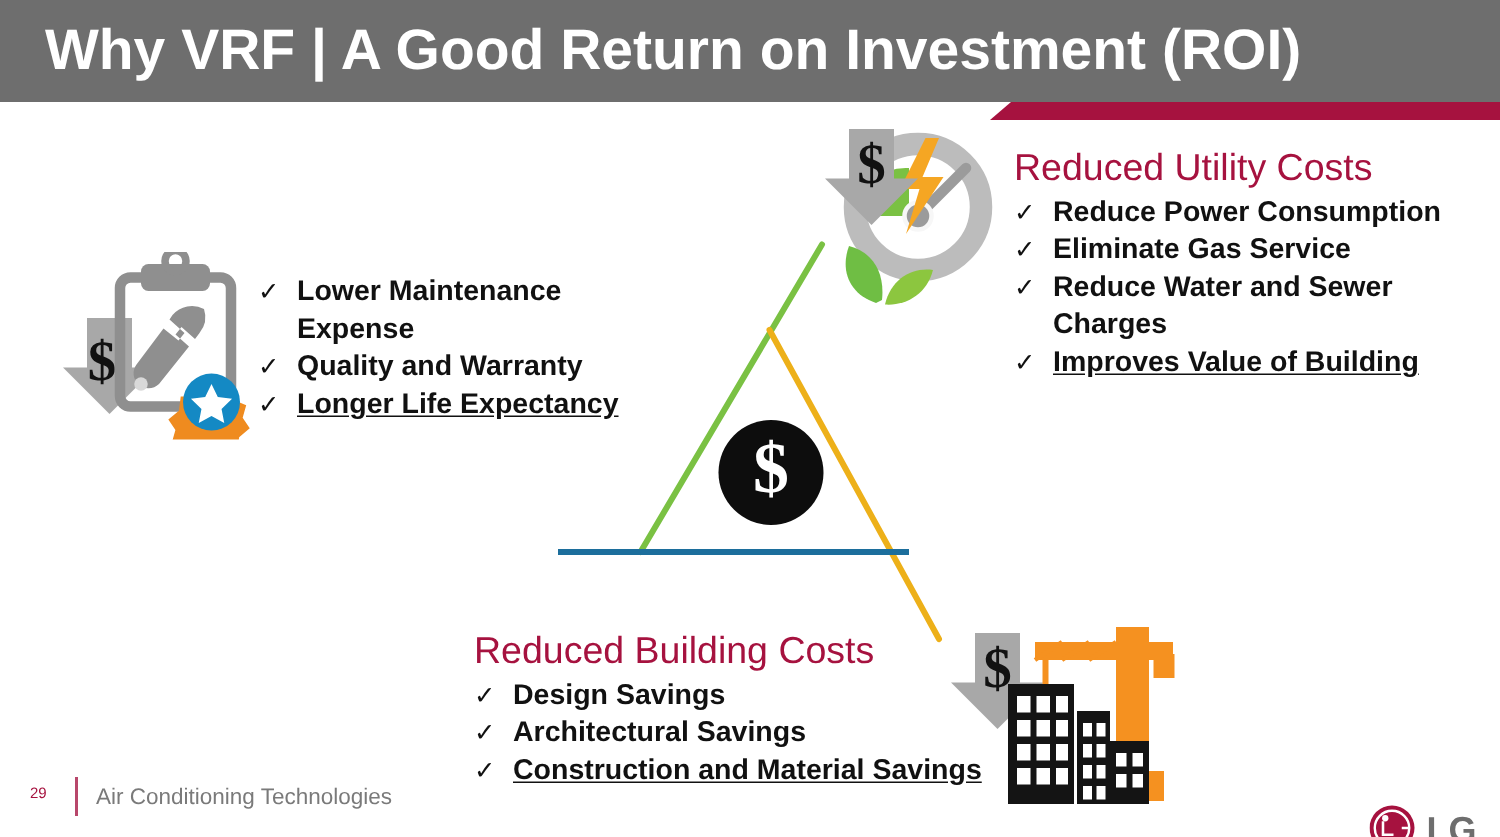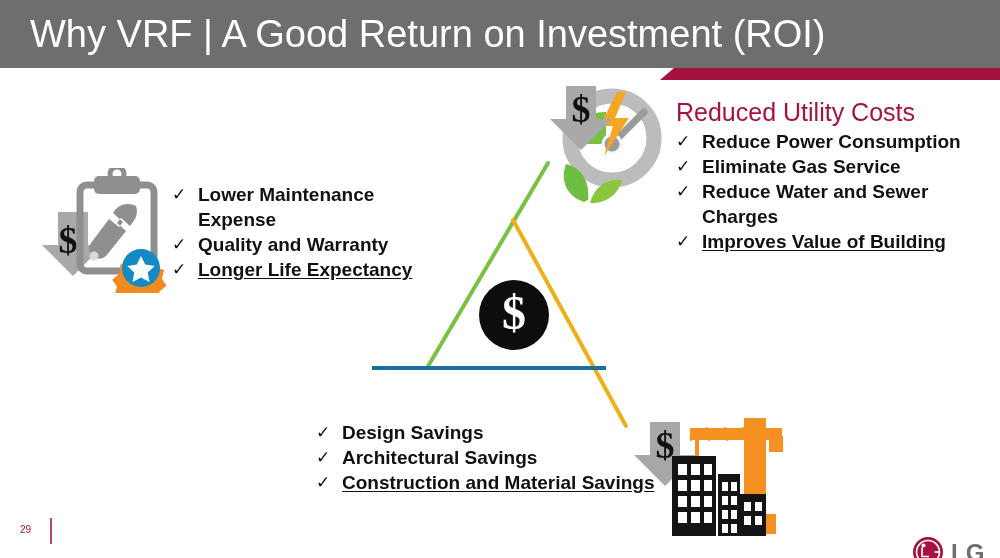--- a/index.html
+++ b/index.html
@@ -2,21 +2,21 @@
 <html><head>
 <meta charset="utf-8">
 <style>
   html,body{margin:0;padding:0;background:#fff;}
   body{width:1000px;height:558px;overflow:hidden;font-family:"Liberation Sans",sans-serif;position:relative;}
   .slide{position:absolute;inset:0;background:#ffffff;}
 
   
   .titlebar{position:absolute;left:0;top:0;width:1000px;height:68px;background:#6e6e6e;}
   .titlebar .title{position:absolute;left:30px;top:13px;font-size:38px;color:#ffffff;
-      letter-spacing:0px;white-space:nowrap;line-height:42px;font-weight:400;}
+      letter-spacing:0px;white-space:nowrap;line-height:42px;font-weight:700;}
   .accent{position:absolute;left:660px;top:68px;width:340px;height:12px;background:#a6123f;
       clip-path:polygon(14px 0,340px 0,340px 12px,0 12px);}
 
   
   .tri{position:absolute;left:360px;top:150px;width:290px;height:290px;}
   .tri svg{display:block;}
   .coin{position:absolute;left:479px;top:280px;width:70px;height:70px;border-radius:50%;
       background:#0d0d0d;color:#fff;display:flex;align-items:center;justify-content:center;
       font-size:48px;font-weight:700;line-height:1;font-family:"Liberation Serif",serif;}
   .coin span{transform:translateY(-2px);}
@@ -210,38 +210,40 @@
         <span class="tx">Reduce Water and Sewer Charges</span>
       </li>
       <li class="u">
         <span class="ck">✓</span>
         <span class="tx">Improves Value of Building</span>
       </li>
     </ul>
   </div>
 
   <div class="block" id="block-building">
+    <div class="blk-head">Reduced Building Costs</div>
     <ul class="blk-list">
       <li>
         <span class="ck">✓</span>
         <span class="tx">Design Savings</span>
       </li>
       <li>
         <span class="ck">✓</span>
         <span class="tx">Architectural Savings</span>
       </li>
       <li class="u">
         <span class="ck">✓</span>
         <span class="tx">Construction and Material Savings</span>
       </li>
     </ul>
   </div>
 
   <div class="footer-num">29</div>
   <div class="footer-div"></div>
+  <div class="footer-txt">Air Conditioning Technologies</div>
 
   <div class="lg-logo">
     <svg width="74" height="32" viewBox="0 0 74 32">
       <g>
         <circle cx="15" cy="16" r="15" fill="#a6123f"></circle>
         <circle cx="15" cy="16" r="11.5" fill="none" stroke="#ffffff" stroke-width="1.6"></circle>
         <circle cx="10.5" cy="9.5" r="2.1" fill="#ffffff"></circle>
         <path d="M9 11.5 v9 h7" fill="none" stroke="#ffffff" stroke-width="1.7"></path>
         <path d="M27 16 a11.5 11.5 0 0 1 -11.5 11.5 A11.5 11.5 0 0 1 15.5 4.5" fill="none" stroke="#ffffff" stroke-width="0"></path>
         <path d="M21.5 16 h5.2" fill="none" stroke="#ffffff" stroke-width="1.7"></path>

